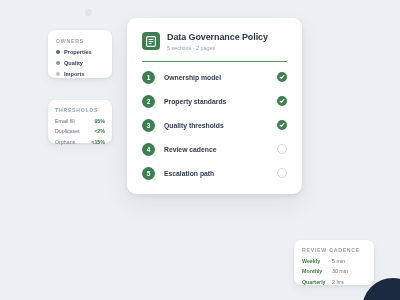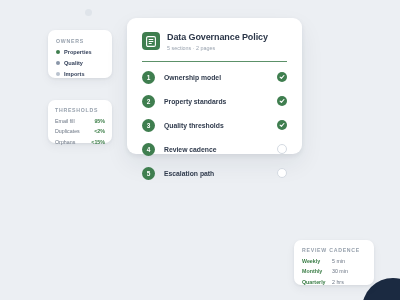--- a/index.html
+++ b/index.html
@@ -116,21 +116,21 @@
   }
   .cad-value {
     font-size: 5.3px;
     color: #6b7584;
     white-space: nowrap;
   }
 
   
   #policy-card {
     left: 127px; top: 18px;
-    width: 175px; height: 136px;
+    width: 175px; height: 176px;
     border-radius: 9px;
     padding: 14px 15px 0 15px;
     box-shadow: 0 2px 5px rgba(30,40,60,0.08), 0 10px 24px rgba(30,40,60,0.07);
   }
 
   .policy-head {
     display: flex;
     align-items: flex-start;
     gap: 7px;
   }

